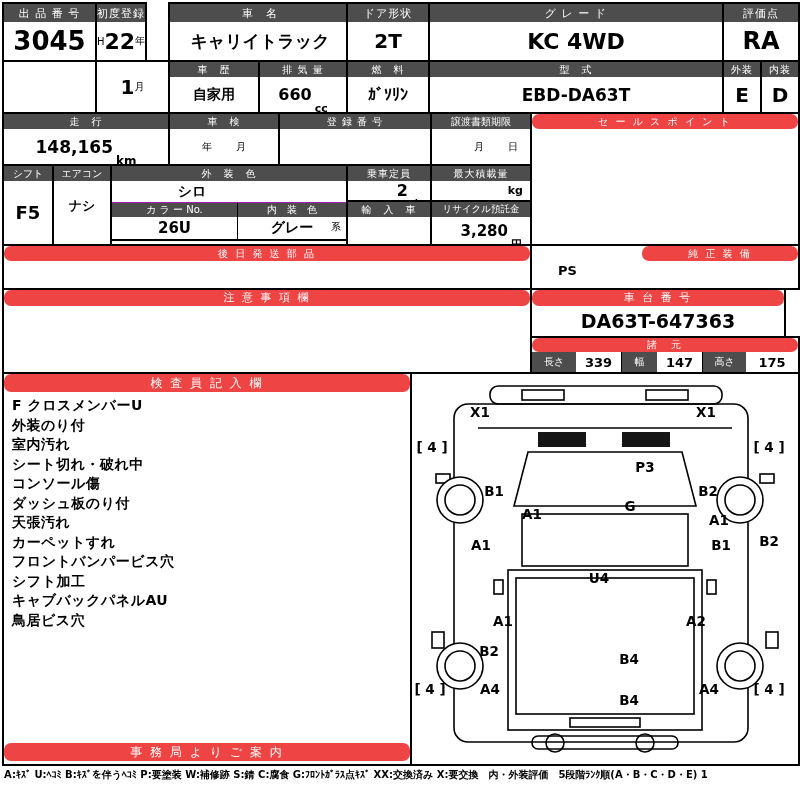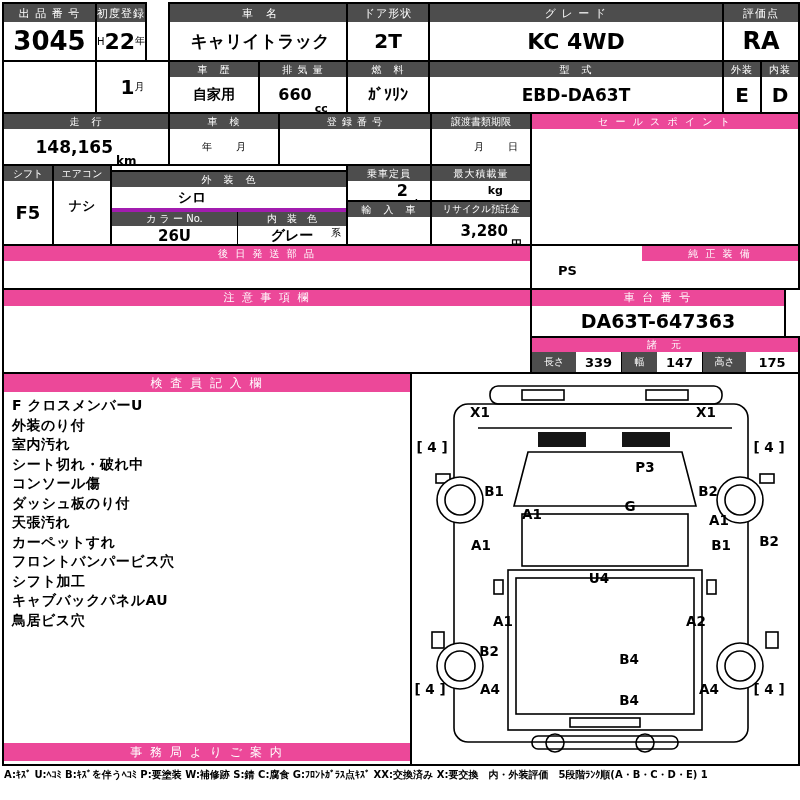--- a/index.html
+++ b/index.html
@@ -8,22 +8,22 @@
   body { font-family:"DejaVu Sans","Liberation Sans",sans-serif; }
   #sheet { position:relative; width:800px; height:800px; background:#fff; overflow:hidden; margin:0 auto; }
   .c { position:absolute; background:#fff; border:2px solid #000; display:flex; flex-direction:column; }
   .h { background:#4d4d4d; color:#fff; display:flex; align-items:center; justify-content:center;
        font-size:11px; flex:0 0 18px; white-space:nowrap; overflow:hidden; letter-spacing:1px; }
   .h.s { flex-basis:15px; font-size:10px; }
   .hx { background:#4d4d4d; color:#fff; font-size:10px; display:flex; align-items:center;
         justify-content:center; white-space:nowrap; overflow:hidden; }
   .v { flex:1; display:flex; align-items:center; justify-content:center; font-weight:bold;
        color:#000; white-space:nowrap; overflow:hidden; }
-  .bar { background:#ec4899; color:#fff; text-align:center; font-size:11px; letter-spacing:2px;
-         flex:0 0 16px; line-height:16px; white-space:nowrap; overflow:hidden; }
+  .bar { background:#ef4444; color:#fff; text-align:center; font-size:11px; letter-spacing:2px;
+         flex:0 0 16px; line-height:16px; white-space:nowrap; overflow:hidden;border-radius:7px; }
   .u { font-size:11px; font-weight:bold; margin-left:3px;margin-top:28px; }
   .ph { font-size:10px; font-weight:normal; }
   .insp-line { font-size:14px; font-weight:bold; line-height:19.5px; padding-left:8px;
                white-space:nowrap; letter-spacing:0.5px; }
   #legend { position:absolute; left:4px; top:768px; width:794px; font-size:10px; font-weight:bold;
             white-space:nowrap; overflow:hidden; color:#000; }
   #diagram-svg { display:block; }
   #diagram-svg .ln rect, #diagram-svg .ln path, #diagram-svg .ln line, #diagram-svg .ln circle
     { fill:none; stroke:#000; stroke-width:1.6; }
   #diagram-svg .wl circle { stroke:#000; stroke-width:1.6; }
@@ -153,24 +153,24 @@
   <div class="c" style="left:2px;top:164px;width:52px;height:82px">
     <div class="h s" style="letter-spacing:0">シフト</div>
     <div class="v" style="font-size:18px">F5</div>
   </div>
 
   <div class="c" style="left:52px;top:164px;width:60px;height:82px">
     <div class="h s" style="letter-spacing:0">エアコン</div>
     <div class="v" style="font-size:13px;align-items:flex-start;padding-top:16px">ナシ</div>
   </div>
 
-  <div class="c" style="left:110px;top:170px;width:238px;height:77px">
+  <div class="c" style="left:110px;top:164px;width:238px;height:77px">
     <div class="h s">外　装　色</div>
     <div class="v" style="flex:0 0 21px;font-size:14px;padding-right:74px">シロ</div>
-    <div style="display:flex;flex:0 0 15px;border-top:4px solid #a21caf">
+    <div style="display:flex;flex:0 0 15px;border-top:1px solid #a21caf">
       <div class="hx" style="flex:0 0 125px">カ ラ ー No.</div>
       <div class="hx" style="flex:1;border-left:1px solid #000">内　装　色</div>
     </div>
     <div style="display:flex;flex:1">
       <div class="v" style="flex:0 0 125px;font-size:15px">26U</div>
       <div class="v" style="flex:1;border-left:1px solid #000;position:relative;font-size:14px">
         <span>グレー</span>
         <span class="ph" style="position:absolute;right:5px;bottom:5px">系</span>
       </div>
     </div>
@@ -179,21 +179,21 @@
   <div class="c" style="left:346px;top:164px;width:86px;height:38px">
     <div class="h s">乗車定員</div>
     <div class="v" style="justify-content:flex-end;padding-right:8px">
       <span style="font-size:16px">2</span>
       <span class="u">人</span>
     </div>
   </div>
 
   <div class="c" style="left:430px;top:164px;width:102px;height:38px">
     <div class="h s">最大積載量</div>
-    <div class="v" style="justify-content:flex-end;padding-right:27px;font-size:11px">kg</div>
+    <div class="v" style="justify-content:flex-end;padding-right:7px;font-size:11px">kg</div>
   </div>
 
   <div class="c" style="left:346px;top:200px;width:86px;height:46px">
     <div class="h s">輸　入　車</div>
     <div class="v"></div>
   </div>
 
   <div class="c" style="left:430px;top:200px;width:102px;height:46px">
     <div class="h s" style="font-size:9.5px;letter-spacing:0">リサイクル預託金</div>
     <div class="v" style="justify-content:flex-end;padding-right:8px">

